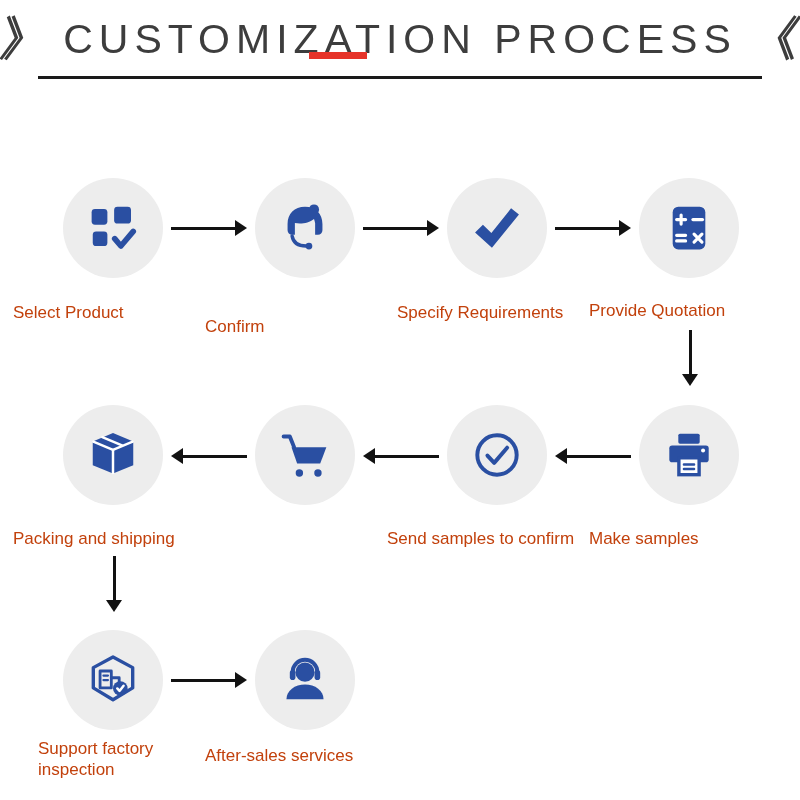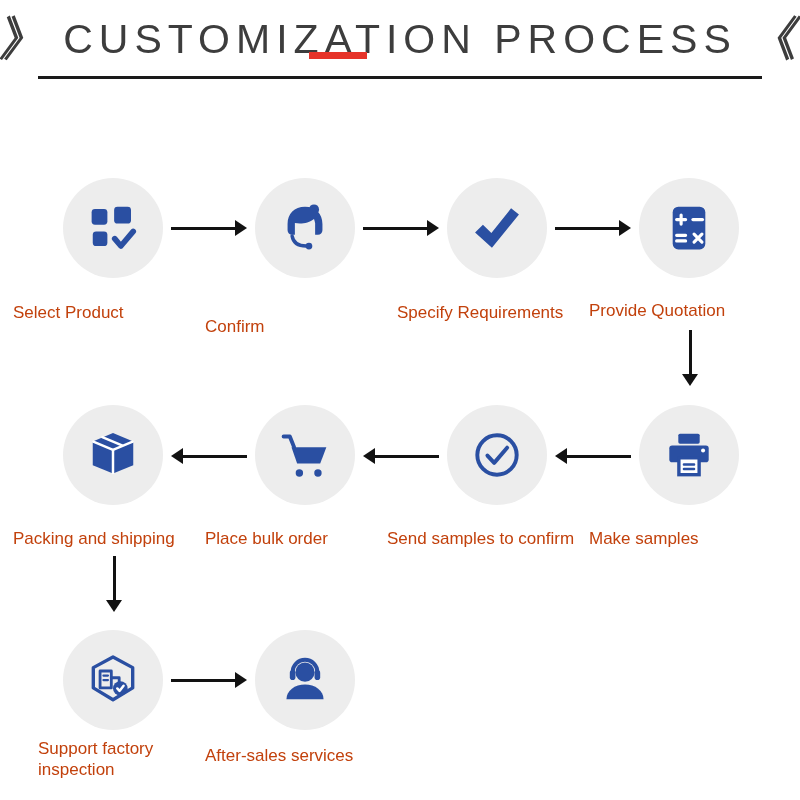--- a/index.html
+++ b/index.html
@@ -166,21 +166,20 @@
     </div>
 
   <div class="circle" style="left:255px;top:405px;">
     <svg width="54" height="54" viewBox="0 0 48 48">
       <path class="ics" d="M5 7.5 h5.5 l3.8 9.5"></path>
       <path class="ic" d="M12 17 H43 L37.5 31.5 H17 Z"></path>
       <circle class="ic" cx="19" cy="40" r="3.3"></circle>
       <circle class="ic" cx="35.5" cy="40" r="3.3"></circle>
     </svg>
   </div>
-  <div class="step-label" style="left:205px;top:528px;width:200px;">Place bulk order</div>
 
   <div class="arr-l" style="left:171px;top:448px;width:76px;">
       <div class="line"></div>
       <div class="head"></div>
     </div>
 
   <div class="circle" style="left:63px;top:405px;">
     <svg width="54" height="54" viewBox="0 0 48 48">
       <path class="ic" d="M24 4.5 L42 12 V33 L24 40.5 L6 33 V12 Z"></path>
       <path class="icw" style="stroke-width:2.2" d="M6.5 12.2 L24 19.5 L41.5 12.2"></path>

